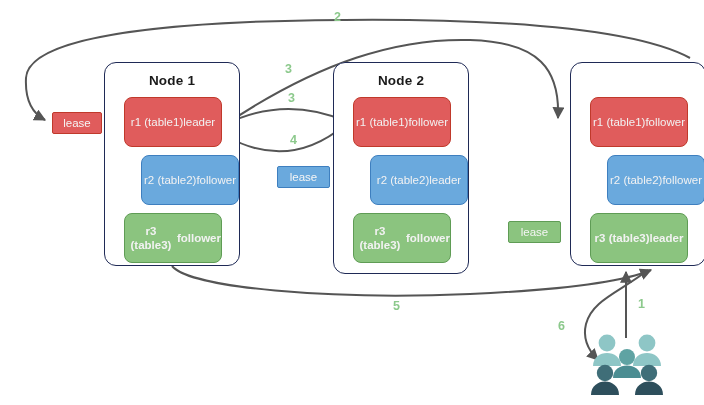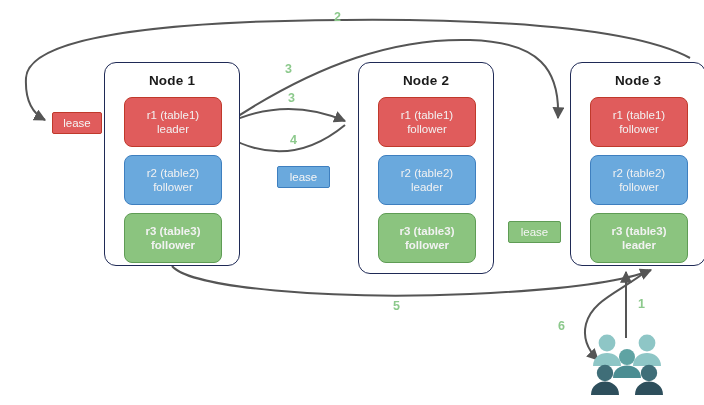--- a/index.html
+++ b/index.html
@@ -41,31 +41,31 @@
     font-size: 13.5px;
     font-weight: bold;
     color: #1a1a1a;
     letter-spacing: 0.2px;
   }
   .replica {
     position: absolute;
     box-sizing: border-box;
     border-radius: 8px;
     display: flex;
-    flex-direction: column;
+    flex-direction: row;
     align-items: center;
     justify-content: center;
     color: #f2f2f2;
     font-size: 11.5px;
     line-height: 14px;
     text-align: center;
   }
   .replica .ln { display: block; }
   .rep-red   { background: #e05c5c; border: 1.4px solid #c0392b; }
-  .rep-blue  { background: #6aa9dd; border: 1.4px solid #3e7fbf; }
+  .rep-blue  { background: #6aa9dd; border: 1.4px solid #3e7fbf; margin-left: 17px; }
   .rep-green { background: #8bc47f; border: 1.4px solid #5f9c55; font-weight: bold; }
 
   .lease {
     position: absolute;
     box-sizing: border-box;
     border-radius: 2px;
     display: flex;
     align-items: center;
     justify-content: center;
     color: #f5f5f5;
@@ -125,38 +125,37 @@
     <div class="replica rep-blue" style="left:19px; top:92px; width:98px; height:50px;">
       <span class="ln">r2 (table2)</span>
       <span class="ln">follower</span>
     </div>
     <div class="replica rep-green" style="left:19px; top:150px; width:98px; height:50px;">
       <span class="ln">r3 (table3)</span>
       <span class="ln">follower</span>
     </div>
   </div>
 
-  <div class="node-box" style="left:358px; top:62px; width:136px; height:212px;">
+  <div class="node-box" style="left:333px; top:62px; width:136px; height:212px;">
     <div class="node-title">Node 2</div>
     <div class="replica rep-red" style="left:19px; top:34px; width:98px; height:50px;">
       <span class="ln">r1 (table1)</span>
       <span class="ln">follower</span>
     </div>
     <div class="replica rep-blue" style="left:19px; top:92px; width:98px; height:50px;">
       <span class="ln">r2 (table2)</span>
       <span class="ln">leader</span>
     </div>
     <div class="replica rep-green" style="left:19px; top:150px; width:98px; height:50px;">
       <span class="ln">r3 (table3)</span>
       <span class="ln">follower</span>
     </div>
   </div>
 
   <div class="node-box" style="left:570px; top:62px; width:136px; height:204px;">
-    <div class="node-title">Node 3</div>
     <div class="replica rep-red" style="left:19px; top:34px; width:98px; height:50px;">
       <span class="ln">r1 (table1)</span>
       <span class="ln">follower</span>
     </div>
     <div class="replica rep-blue" style="left:19px; top:92px; width:98px; height:50px;">
       <span class="ln">r2 (table2)</span>
       <span class="ln">follower</span>
     </div>
     <div class="replica rep-green" style="left:19px; top:150px; width:98px; height:50px;">
       <span class="ln">r3 (table3)</span>

